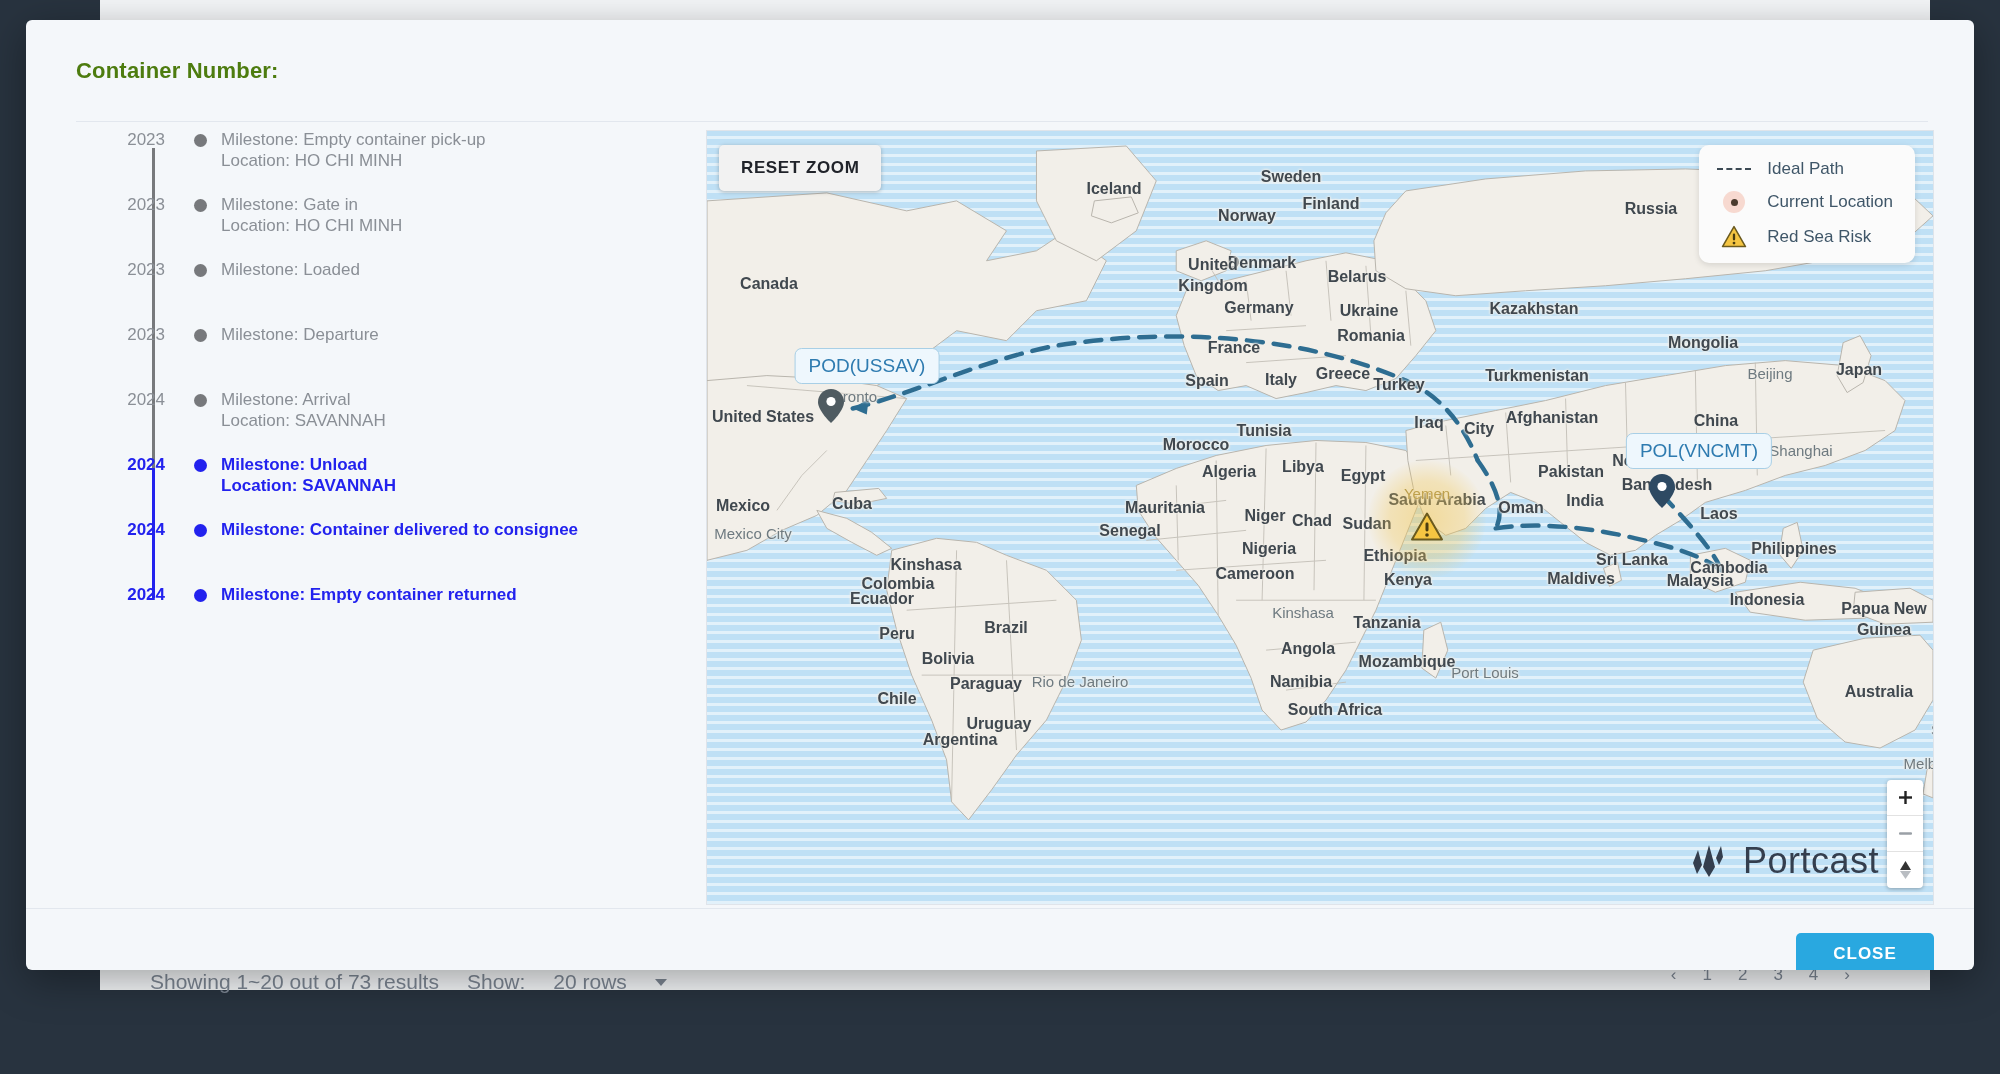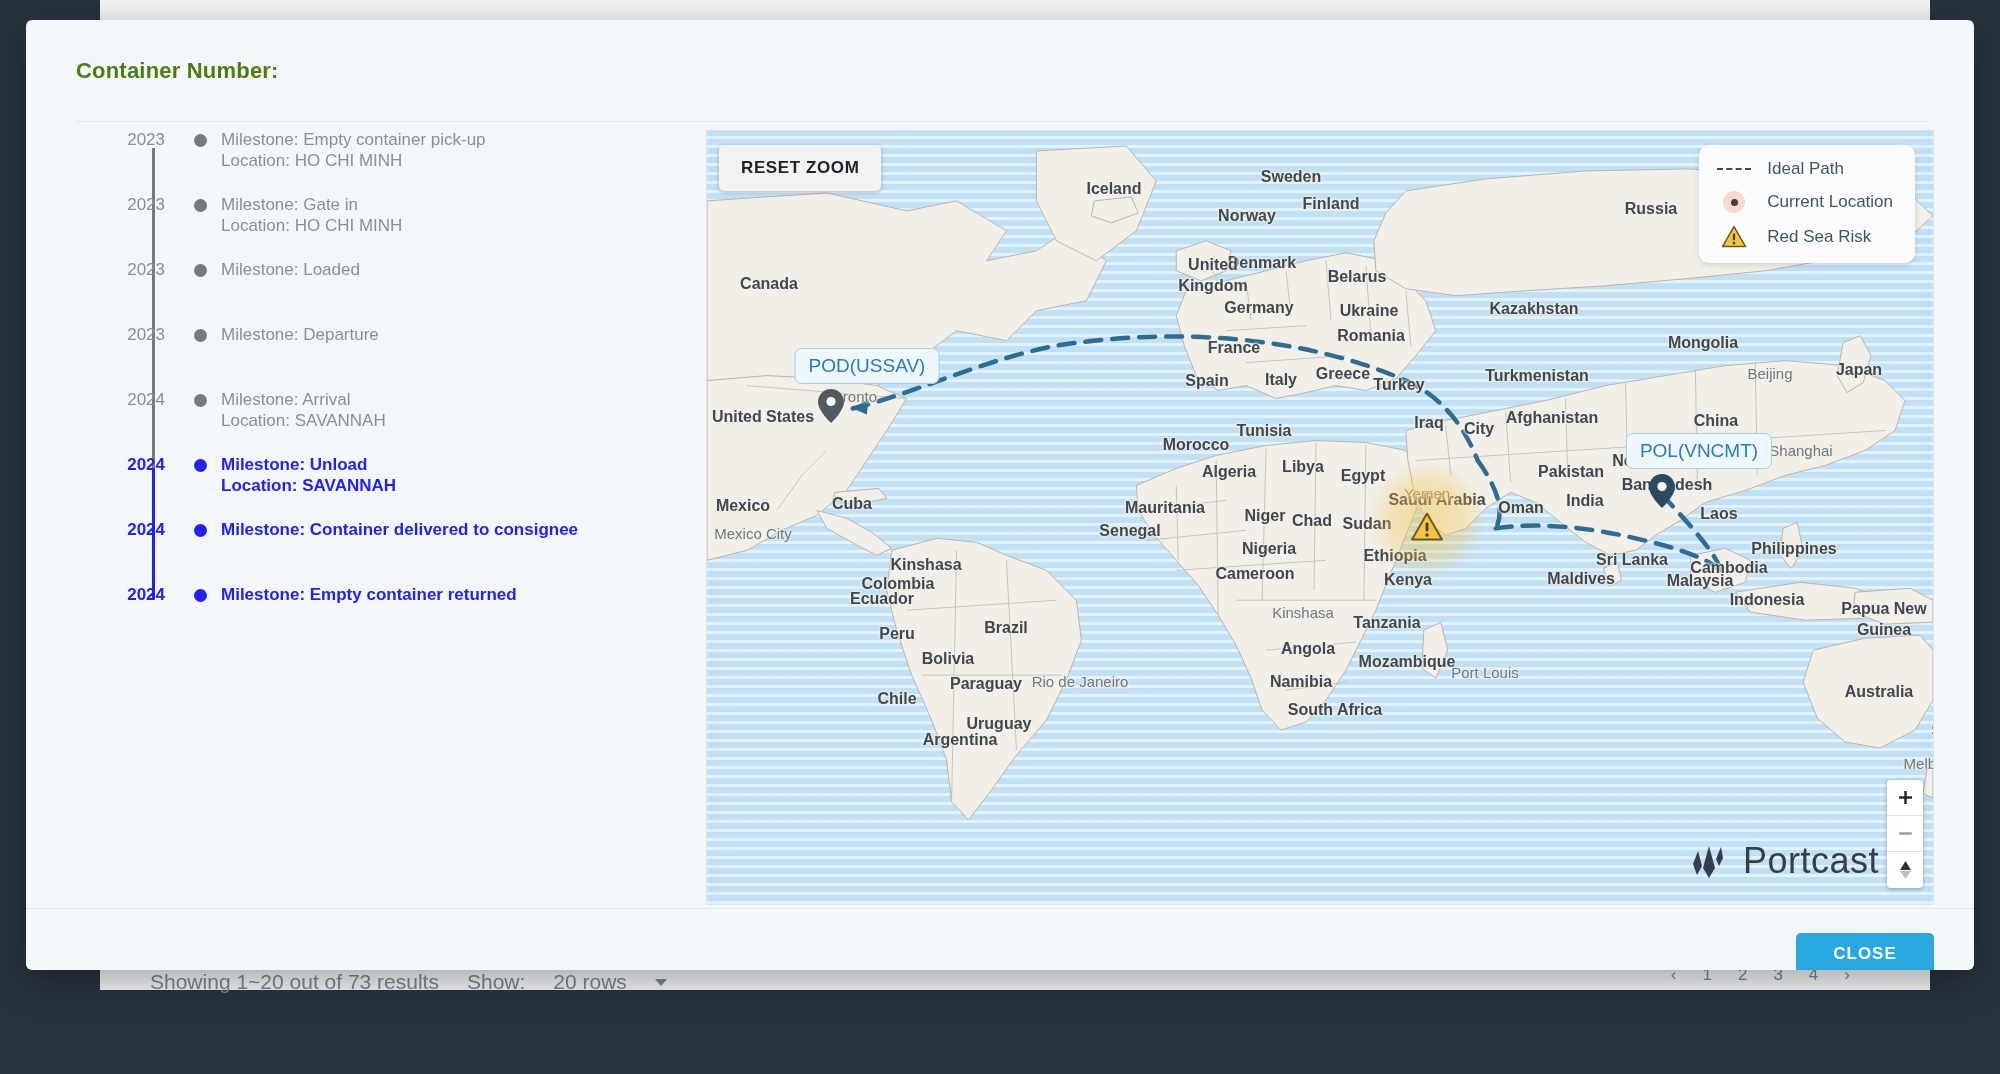--- a/index.html
+++ b/index.html
@@ -150,21 +150,21 @@
   #risk-glow {
     position: absolute; width: 118px; height: 118px; border-radius: 50%;
     background: radial-gradient(circle, rgba(242,198,80,.50) 0%, rgba(242,198,80,.32) 45%, rgba(242,198,80,0) 72%);
     transform: translate(-50%,-50%); pointer-events: none;
   }
   #risk-icon { position: absolute; width: 34px; height: 31px; transform: translate(-50%,-50%); }
 
   
   #portcast {
     position: absolute; right: 54px; bottom: 22px;
-    display: flex; align-items: flex-end; gap: 14px;
+    display: flex; align-items: center; gap: 14px;
   }
   #portcast-name { font-size: 36px; color: #343e4e; letter-spacing: .5px; }
 
   
   #map-zoom {
     position: absolute; right: 10px; bottom: 16px;
     width: 36px; background: #fff; border-radius: 4px;
     box-shadow: 0 1px 4px rgba(0,0,0,.3); overflow: hidden;
   }
   .mz-btn {

